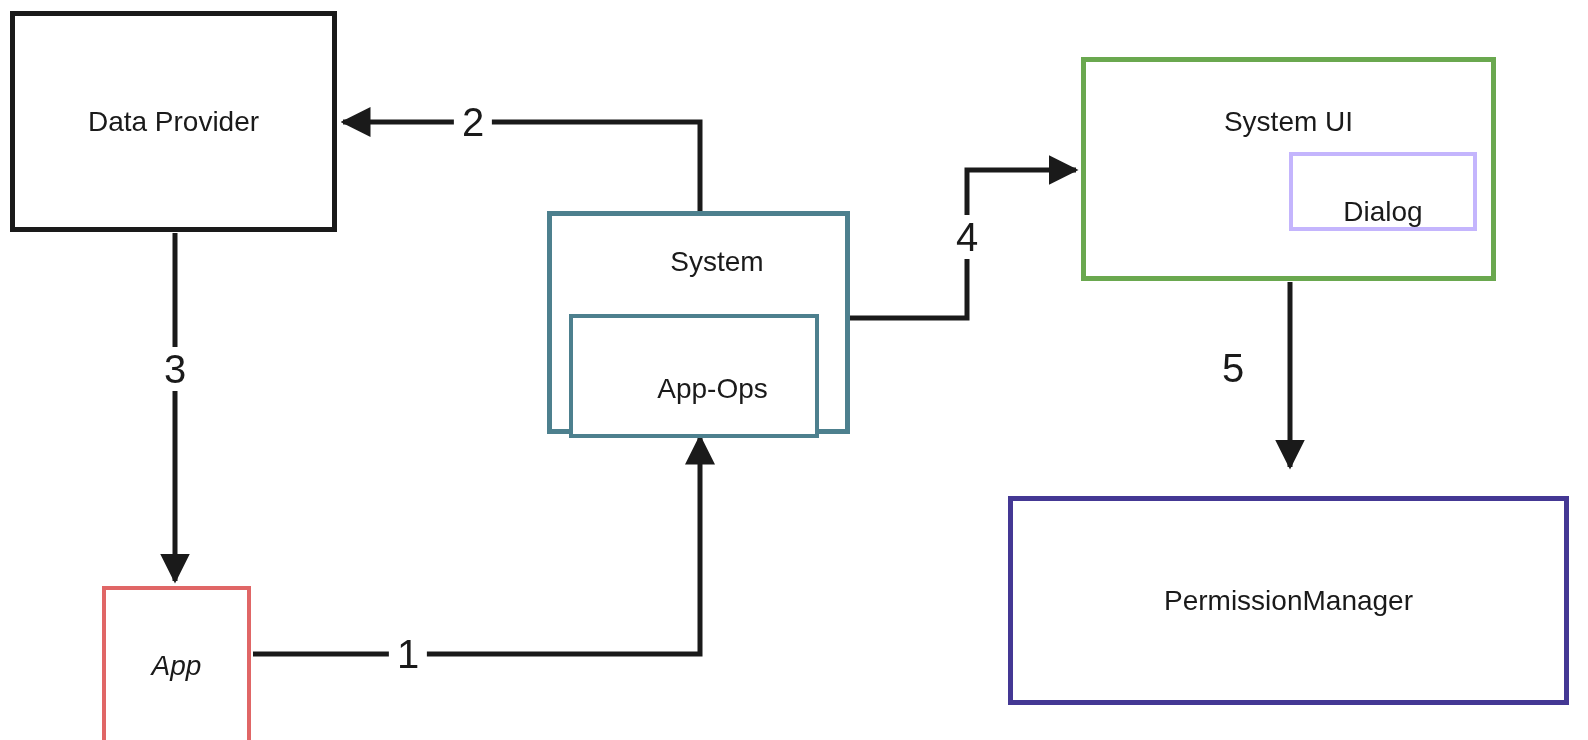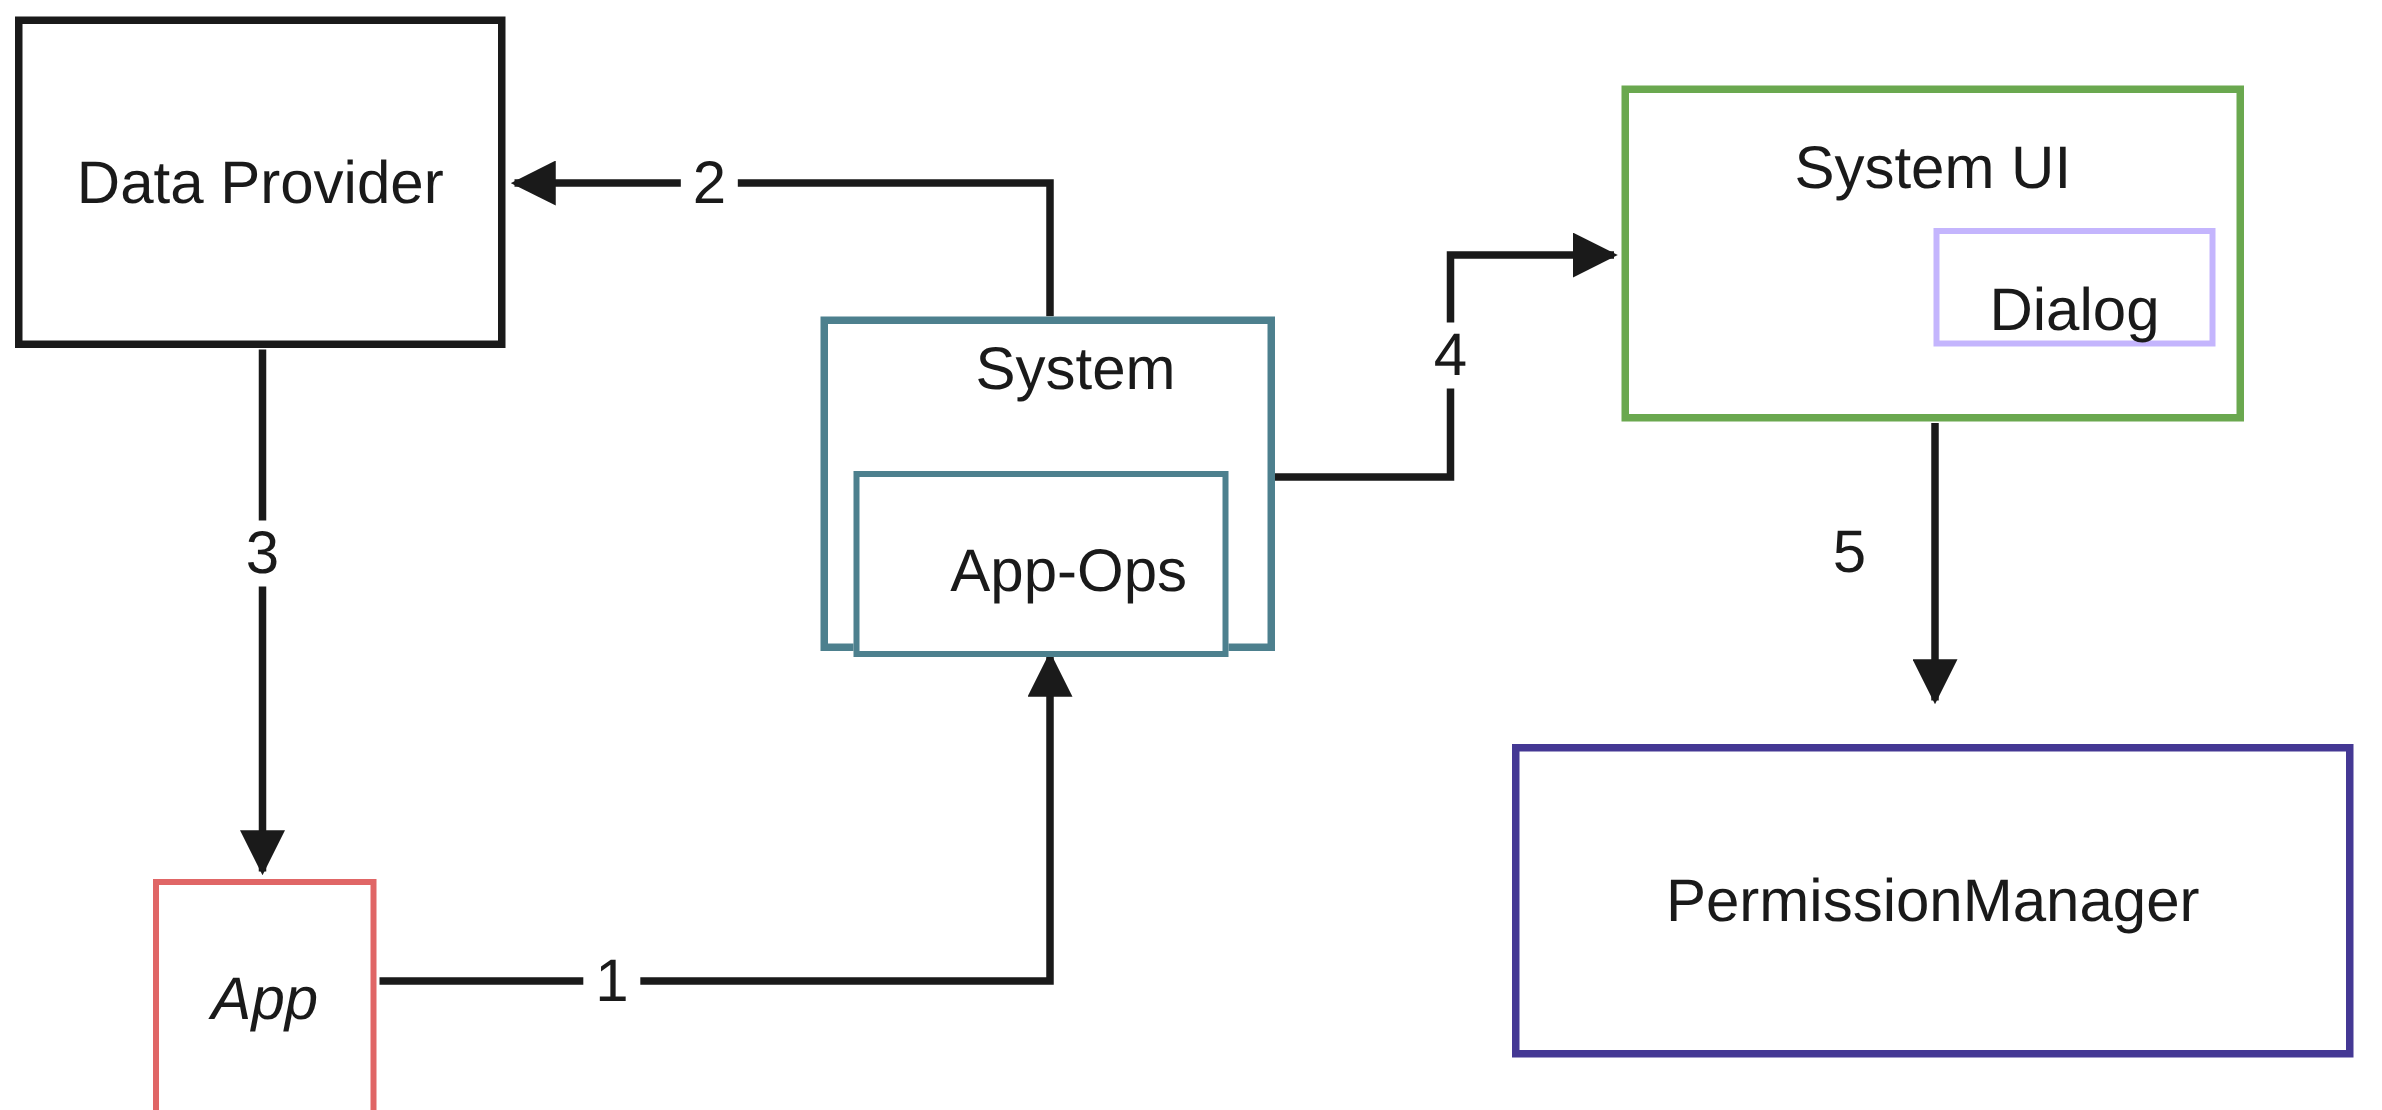--- a/index.html
+++ b/index.html
@@ -20,21 +20,21 @@
     position: absolute;
     left: 0;
     top: 0;
     width: 1588px;
     height: 740px;
   }
   .node {
     position: absolute;
     box-sizing: border-box;
     background: #ffffff;
-    font-size: 40px;
+    font-size: 28px;
     color: #1a1a1a;
   }
   .node.centered {
     display: flex;
     align-items: center;
     justify-content: center;
   }
   .node.titled {
     text-align: center;
   }
@@ -44,30 +44,30 @@
   }
   
   .data-provider {
     left: 10px; top: 11px; width: 327px; height: 221px;
     border: 5px solid #1a1a1a;
   }
   .system {
     left: 547px; top: 211px; width: 303px; height: 223px;
     border: 5px solid #4d808e;
   }
-  .system .title { margin-top: 10px; padding-left: 37px; }
+  .system .title { margin-top: 26px; padding-left: 37px; }
   .app-ops {
     left: 17px; top: 98px; width: 250px; height: 124px;
     border: 4px solid #4d808e;
   }
   .system-ui {
     left: 1081px; top: 57px; width: 415px; height: 224px;
     border: 5px solid #6aa84f;
   }
-  .system-ui .title { margin-top: 30px; }
+  .system-ui .title { margin-top: 40px; }
   .dialog {
     left: 203px; top: 90px; width: 188px; height: 79px;
     border: 4px solid #c4b5fd;
   }
   .permission-manager {
     left: 1008px; top: 496px; width: 561px; height: 209px;
     border: 5px solid #443894;
   }
   .app {
     left: 102px; top: 586px; width: 149px; height: 160px;

